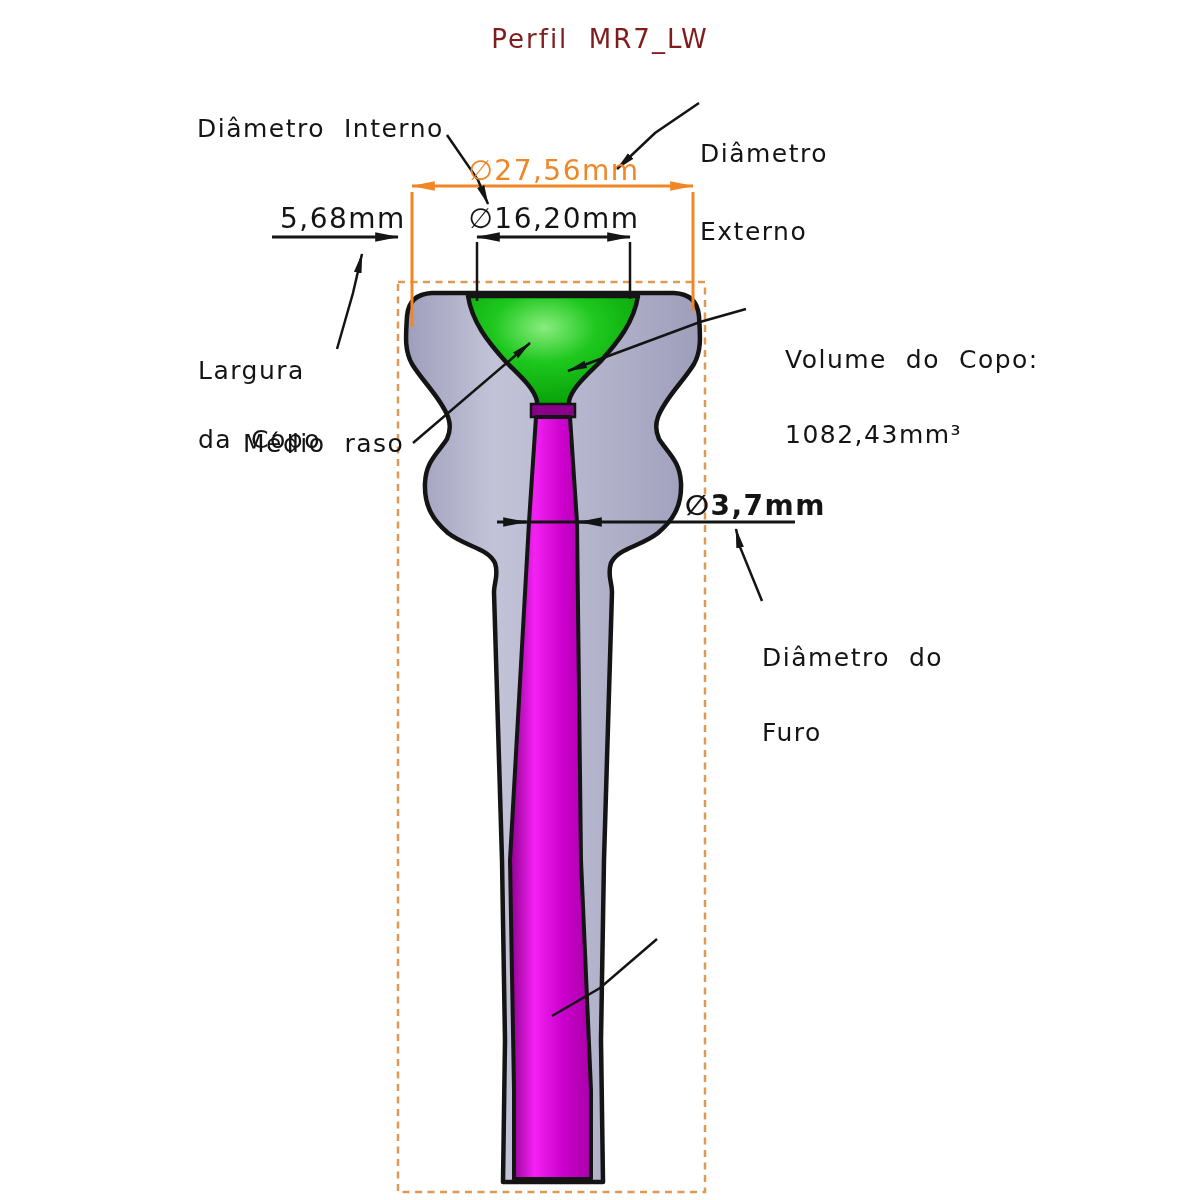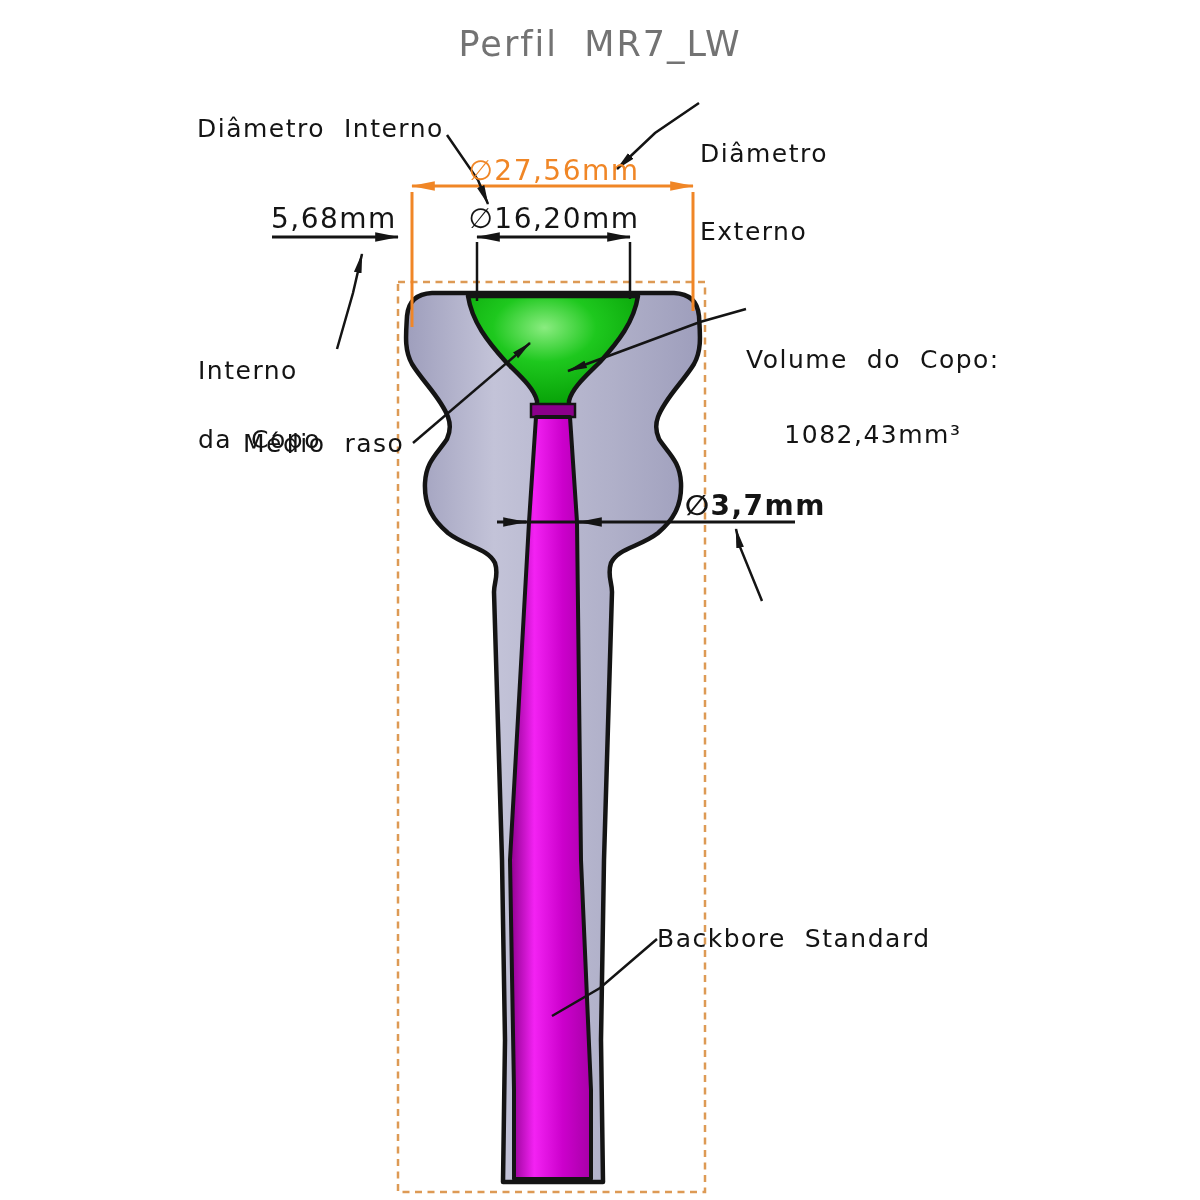--- a/index.html
+++ b/index.html
@@ -9,21 +9,21 @@
   }
   svg.drawing { position:absolute; left:0; top:0; width:1200px; height:1200px; }
   .lbl {
     position:absolute; color:#141414; font-size:25px; letter-spacing:1.5px;
     white-space:pre; line-height:26px;
   }
   .dim { font-size:28px; font-weight:500; }
   .orange { color:#f08626; }
   .center { transform:translateX(-50%); }
   .title {
-    position:absolute; font-size:35px; letter-spacing:2px; color:#737373;
+    position:absolute; font-size:26px; letter-spacing:2px; color:#7f1d1d;
     white-space:pre; font-weight:500;
   }
   .lh23 { line-height:23px; }
   .lh25 { line-height:25px; }
 </style>
 </head>
 <body>
 
 <div class="canvas">
 
@@ -124,32 +124,35 @@
     <div>Diâmetro</div>
     <div>Externo</div>
   </div>
 
   <div class="lbl" style="left:197px; top:116px;">Diâmetro  Interno</div>
 
   <div class="lbl dim orange center" style="left:554px; top:158px;">∅27,56mm</div>
 
   <div class="lbl dim center" style="left:554px; top:206px;">∅16,20mm</div>
 
-  <div class="lbl dim" style="left:271px; top:206px;">5,68mm</div>
+  <div class="lbl dim" style="left:280px; top:206px;">5,68mm</div>
 
   <div class="lbl lh23" style="left:198px; top:313px;">
-    <div>Interno</div>
+    <div>Largura</div>
     <div>da  Copo</div>
   </div>
 
-  <div class="lbl lh25" style="left:746px; top:297px;text-align:center;">
+  <div class="lbl lh25" style="left:785px; top:297px;">
     <div>Volume  do  Copo:</div>
     <div>1082,43mm³</div>
   </div>
 
   <div class="lbl" style="left:243px; top:431px;">Médio  raso</div>
 
   <div class="lbl dim" style="left:685px; top:493px;font-weight:bold;">∅3,7mm</div>
 
+  <div class="lbl lh25" style="left:762px; top:595px;">
+    <div>Diâmetro  do</div>
+    <div>Furo</div>
+  </div>
 
-  <div class="lbl" style="left:657px; top:926px;">Backbore  Standard</div>
 
 </div>
 
 </body></html>

